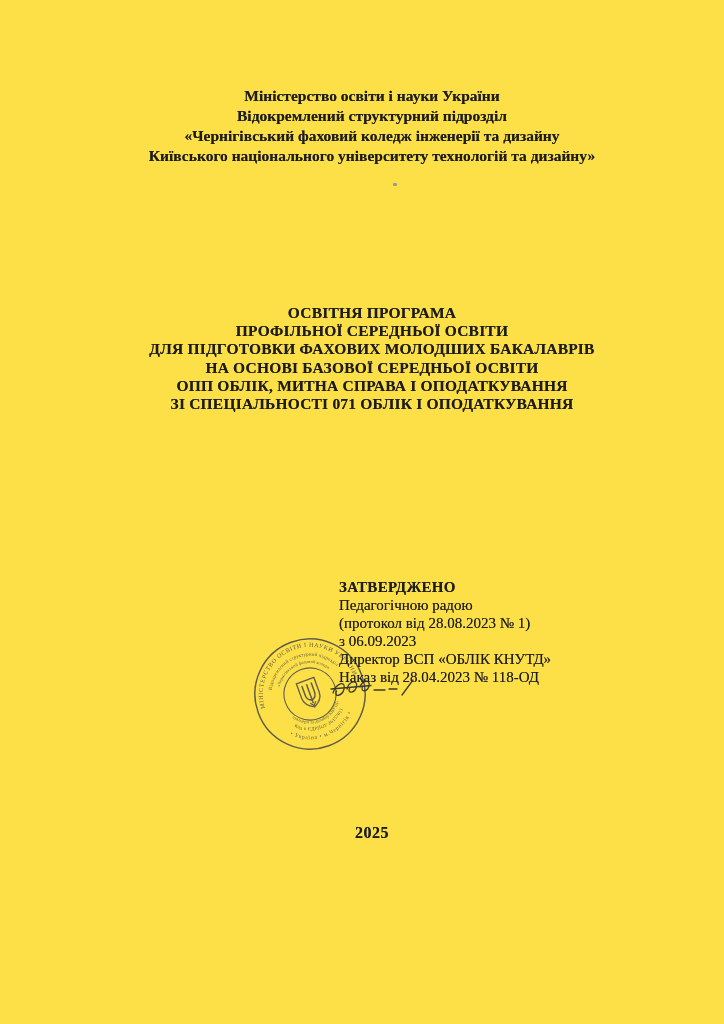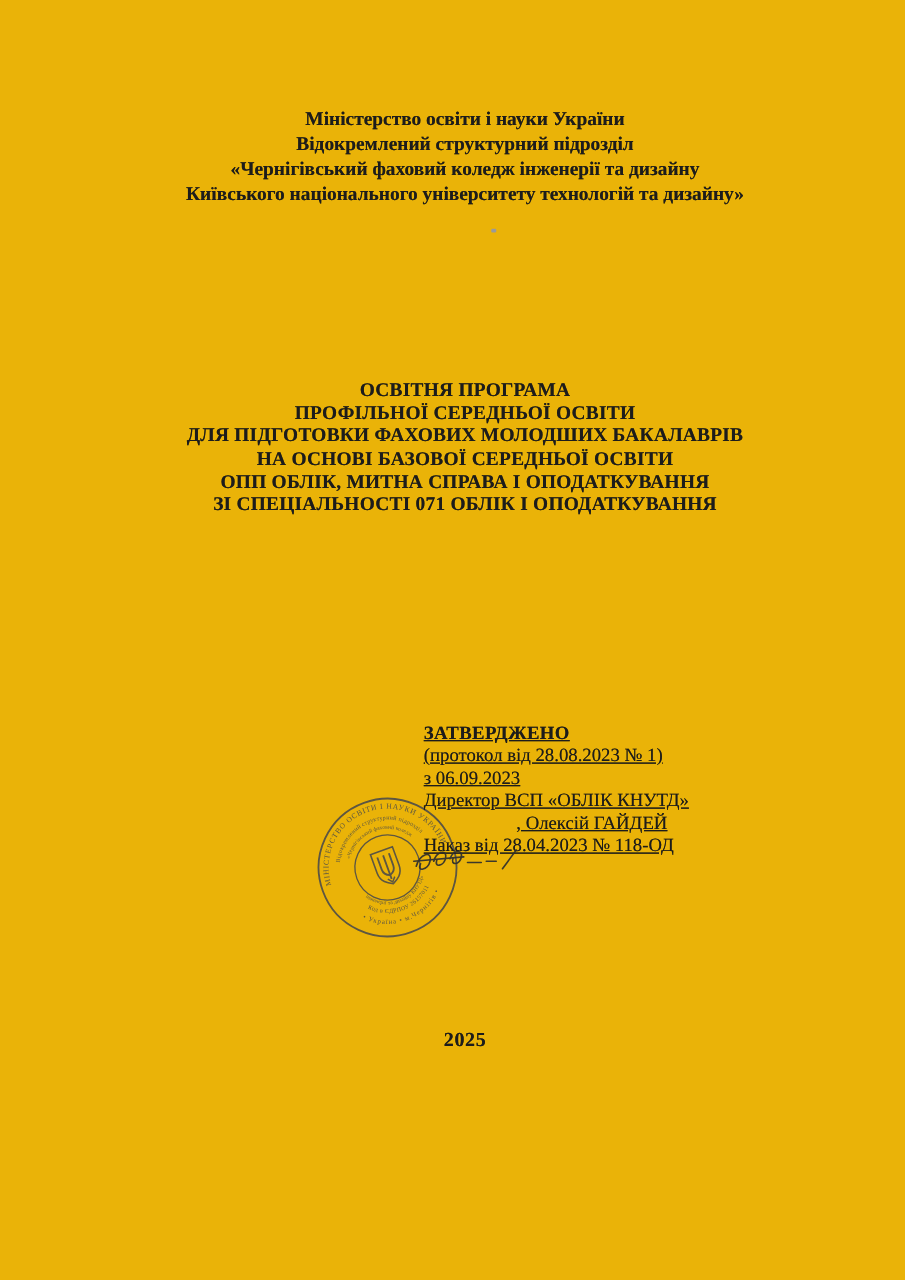--- a/index.html
+++ b/index.html
@@ -4,30 +4,30 @@
 <style>
   html,body{margin:0;padding:0;}
   body{
     width:724px;height:1024px;
     background:#ffffff;
     position:relative;
     overflow:hidden;
     font-family:"Liberation Serif","DejaVu Serif",serif;
     color:#1c1c1c;
   }
-  .page{position:absolute;inset:0;background:#eab308;}
+  .page{position:absolute;inset:0;background:#fde047;}
   .doc-text{text-shadow:0 0 0.45px rgba(10,10,10,.6);}
   .center-block{position:absolute;left:0;width:744px;text-align:center;}
   .header-block{top:86px;font-weight:700;font-size:15.5px;line-height:20px;}
   .title-block{top:304px;font-weight:700;font-size:15.5px;line-height:18.2px;letter-spacing:.2px;}
   .approval-block{
     position:absolute;left:339px;top:578px;width:290px;
     font-size:15px;line-height:18px;z-index:3;
   }
-  .approval-block .ap-line{white-space:nowrap;text-decoration:underline;}
+  .approval-block .ap-line{white-space:nowrap;}
   .approved-label{font-weight:700;letter-spacing:.3px;}
   .name-line{padding-left:74px;}
   .order-line{}
   .year-block{top:824px;font-weight:700;font-size:16px;letter-spacing:.5px;}
   .stamp-wrap{
     position:absolute;left:251px;top:635px;width:118px;height:118px;
     z-index:1;opacity:.88;
   }
   .signature-wrap{
     position:absolute;left:328px;top:676px;width:100px;height:30px;z-index:4;
@@ -115,26 +115,24 @@
         <path d="M3,13 L43,9.5"></path>
         <path d="M46,14 h11"></path>
         <path d="M61,13 h8"></path>
         <path d="M74,19 L85,4"></path>
       </g>
     </svg>
   </div>
 
   <div class="approval-block doc-text">
     <div class="ap-line approved-label">ЗАТВЕРДЖЕНО</div>
+    <div class="ap-line">Педагогічною радою</div>
     <div class="ap-line">(протокол від 28.08.2023 № 1)</div>
     <div class="ap-line">з 06.09.2023</div>
     <div class="ap-line">Директор ВСП «ОБЛІК КНУТД»</div>
-    <div class="ap-line name-line">
-      <span>, Олексій ГАЙДЕЙ</span>
-    </div>
     <div class="ap-line order-line">Наказ  від 28.04.2023 № 118-ОД</div>
   </div>
 
   <div class="center-block year-block doc-text">
     <span>2025</span>
   </div>
 
 </div>
 
 </body></html>

